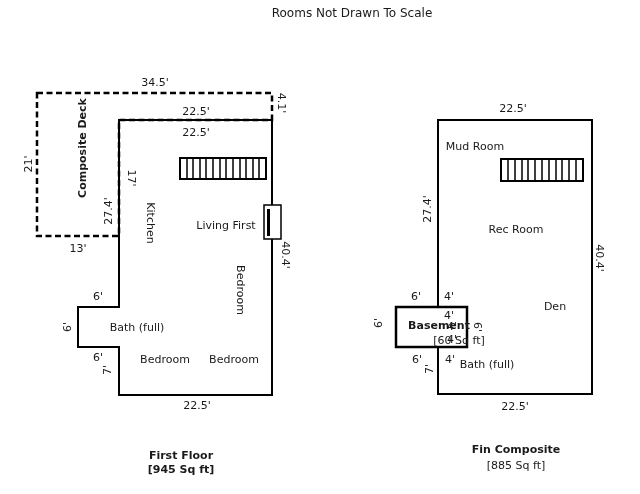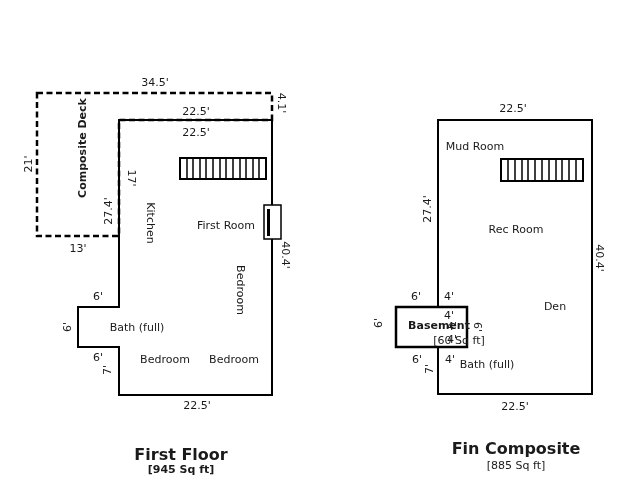--- a/index.html
+++ b/index.html
@@ -17,21 +17,21 @@
     font-size:11px;
     line-height:1;
     white-space:nowrap;
     transform:translate(-50%,-50%);
     color:#1a1a1a;
   }
   .lbl.ccw{transform:translate(-50%,-50%) rotate(-90deg);}
   .lbl.cw{transform:translate(-50%,-50%) rotate(90deg);}
   .lbl.bold{font-weight:bold;}
   .lbl.title{font-size:12px;}
-  .lbl.plan-title{font-size:16px;font-weight:bold;text-align:right;}
+  .lbl.plan-title{font-size:11px;font-weight:bold;text-align:right;}
 </style>
 </head>
 <body>
 
 <div id="canvas">
 
   <svg id="plan-svg" width="640" height="494" viewBox="0 0 640 494">
 
     <path d="M119,120 H272 V395 H119 V347 H78 V307 H119 Z" fill="none" stroke="#000" stroke-width="2"></path>
 
@@ -50,32 +50,33 @@
     <path d="M438,120 H592 V394 H438 Z" fill="none" stroke="#000" stroke-width="2"></path>
 
     <g>
       <rect x="501" y="159" width="82" height="22" fill="#fff" stroke="#000" stroke-width="2"></rect>
       <path d="M508,159 V181 M515,159 V181 M522,159 V181 M528,159 V181 M535,159 V181 M542,159 V181 M549,159 V181 M556,159 V181 M562,159 V181 M569,159 V181 M576,159 V181" stroke="#000" stroke-width="1.5" fill="none"></path>
     </g>
 
     <rect x="396" y="307" width="71" height="40" fill="#fff" stroke="#000" stroke-width="2.5"></rect>
   </svg>
 
+  <span class="lbl title" style="left:352px;top:13px;">Rooms Not Drawn To Scale</span>
 
   <span class="lbl" style="left:155px;top:82px;">34.5'</span>
   <span class="lbl" style="left:196px;top:111px;">22.5'</span>
   <span class="lbl" style="left:196px;top:132px;">22.5'</span>
   <span class="lbl cw" style="left:281px;top:103px;">4.1'</span>
   <span class="lbl ccw" style="left:28px;top:164px;">21'</span>
   <span class="lbl ccw bold" style="left:82px;top:148px;">Composite Deck</span>
   <span class="lbl" style="left:78px;top:248px;">13'</span>
   <span class="lbl ccw" style="left:108px;top:211px;">27.4'</span>
   <span class="lbl cw" style="left:131px;top:178px;">17'</span>
   <span class="lbl cw" style="left:150px;top:223px;">Kitchen</span>
-  <span class="lbl" style="left:226px;top:225px;">First Room</span>
+  <span class="lbl" style="left:226px;top:225px;">Living First</span>
   <span class="lbl cw" style="left:285px;top:255px;">40.4'</span>
   <span class="lbl cw" style="left:240px;top:290px;">Bedroom</span>
   <span class="lbl" style="left:98px;top:296px;">6'</span>
   <span class="lbl ccw" style="left:67px;top:327px;">6'</span>
   <span class="lbl" style="left:137px;top:327px;">Bath (full)</span>
   <span class="lbl" style="left:98px;top:357px;">6'</span>
   <span class="lbl ccw" style="left:107px;top:370px;">7'</span>
   <span class="lbl" style="left:165px;top:359px;">Bedroom</span>
   <span class="lbl" style="left:234px;top:359px;">Bedroom</span>
   <span class="lbl" style="left:197px;top:405px;">22.5'</span>

